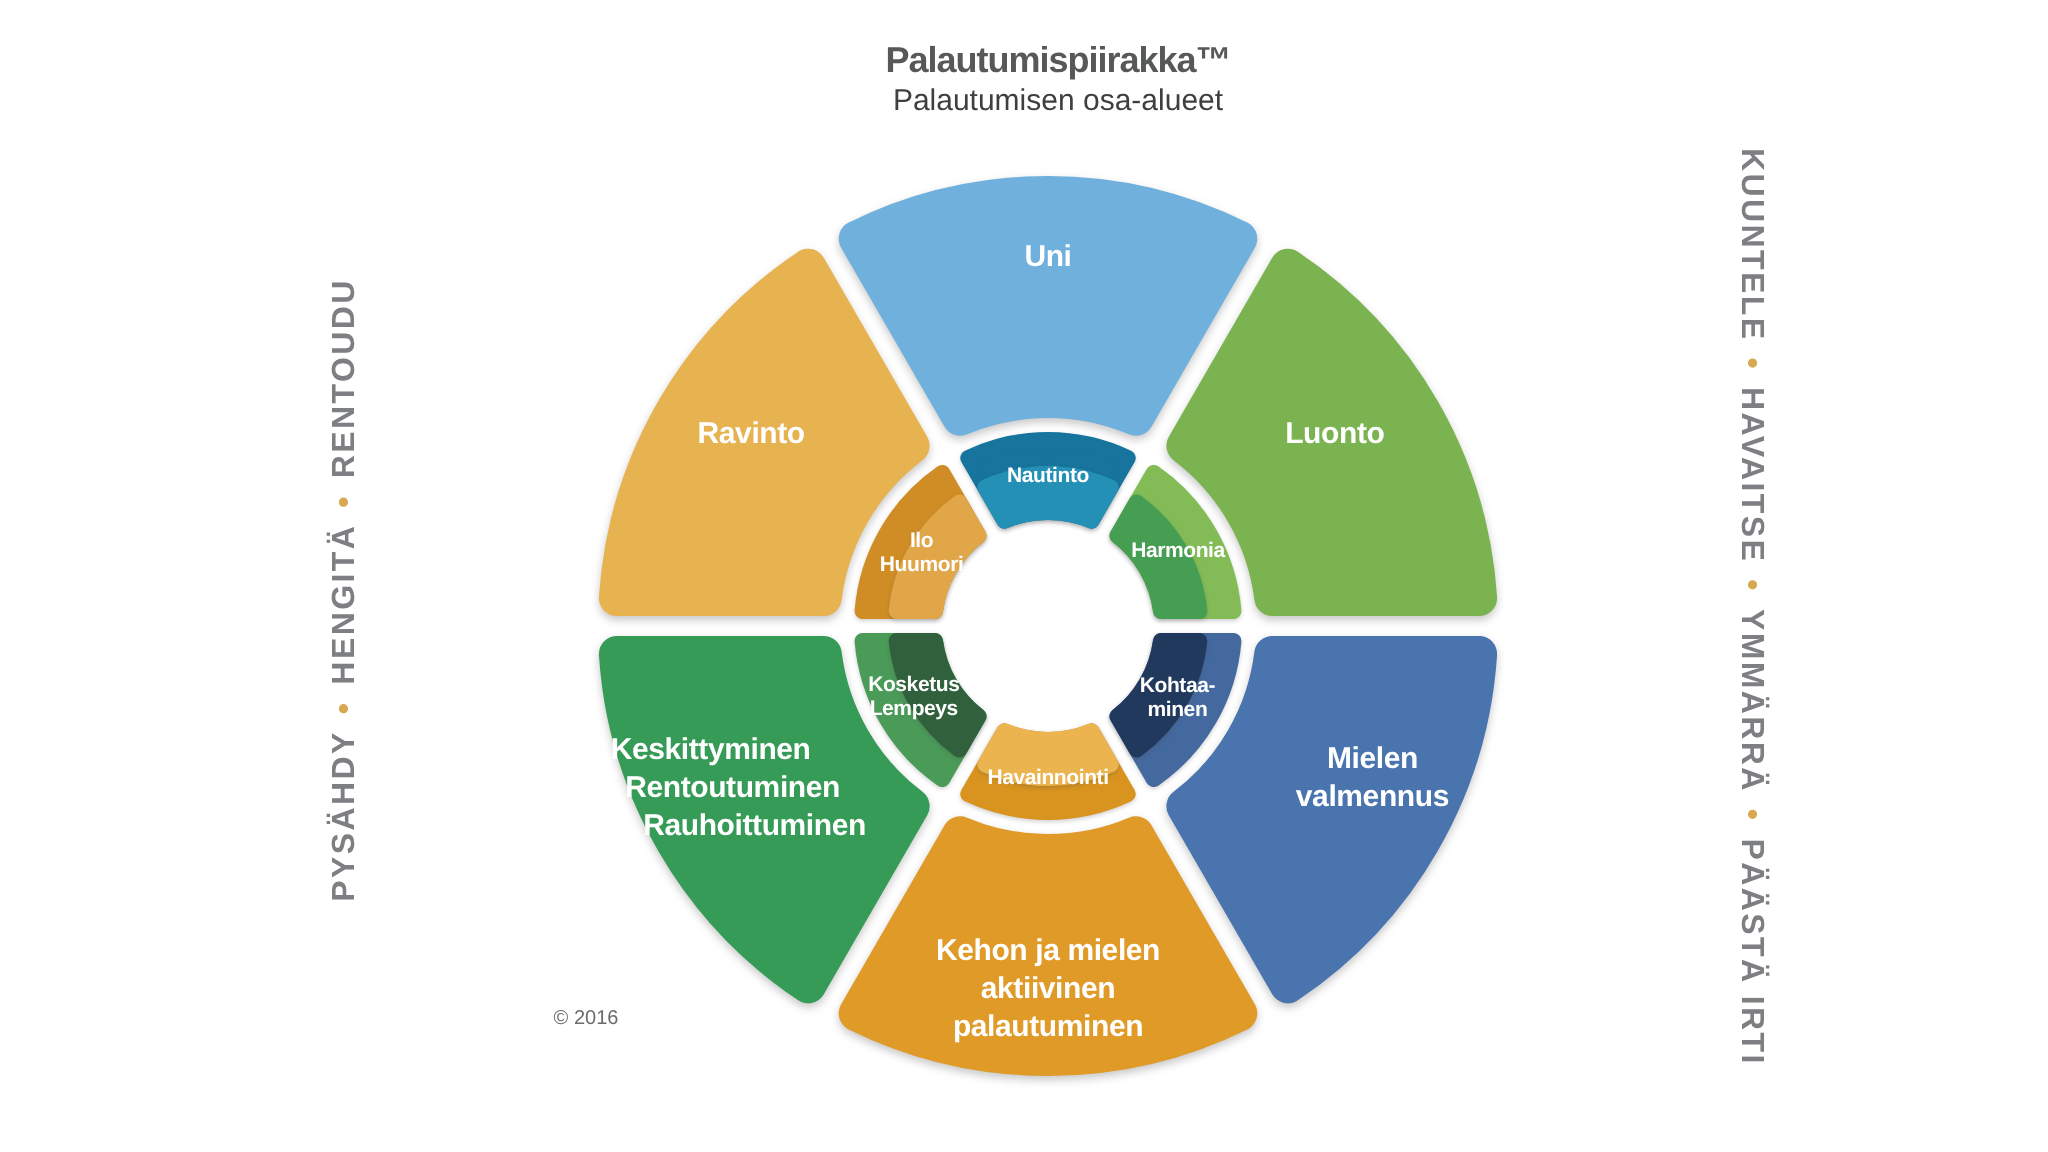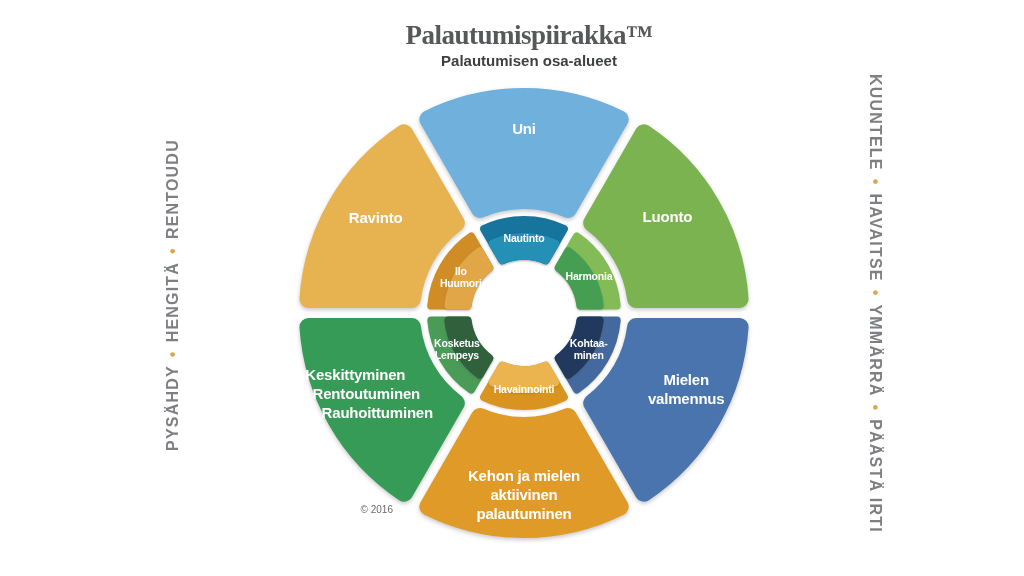--- a/index.html
+++ b/index.html
@@ -3,44 +3,43 @@
 <meta charset="utf-8">
 <style>
   html,body{margin:0;padding:0;background:#fff;}
   .stage{
     position:relative;width:1024px;height:576px;overflow:hidden;
     background:var(--bg,#fff);
     font-family:"Liberation Sans",sans-serif;
   }
   .title-block{position:absolute;left:34px;right:0;top:20px;text-align:center;}
   .title-block h1{
-    margin:0;font-size:27px;font-weight:bold;letter-spacing:-0.5px;
+    margin:0;font-size:18px;font-weight:bold;letter-spacing:-0.5px;
     color:var(--title,#57585a);
-    font-family:Liberation Serif, serif;
   }
   .title-block .subtitle{
-    margin-top:1px;font-size:15px;font-weight:bold;
+    margin-top:1px;font-size:15px;font-weight:normal;
     color:var(--subtitle,#3e3f41);
   }
   .rail{
     position:absolute;font-weight:bold;font-size:16px;letter-spacing:1.2px;
     white-space:nowrap;text-align:center;color:var(--rail,#7d7f82);
   }
   .rail .dot{margin:0 8px;color:var(--dot,#d7a84f);}
   .rail-left{width:420px;height:26px;left:-33px;top:282px;transform:rotate(-90deg);}
   .rail-right{width:440px;height:26px;left:651px;top:281px;transform:rotate(90deg);}
   .wheel-svg{position:absolute;left:0;top:0;width:1024px;height:576px;}
   .wheel-svg .outer-ring path{filter:drop-shadow(0 2px 2px rgba(70,70,70,0.30));}
   .wheel-svg .inner-ring path{filter:drop-shadow(0 1px 1px rgba(70,70,70,0.25));}
   .wheel-svg text{
     font-family:"Liberation Sans",sans-serif;font-weight:bold;
     dominant-baseline:central;
   }
   .copyright{
-    position:absolute;left:193px;top:503px;width:200px;text-align:right;
+    position:absolute;left:193px;top:503px;width:200px;text-align:center;
     font-size:10px;line-height:13px;color:var(--copy,#6a6b6d);
   }
 </style>
 </head>
 <body>
 
 <div class="stage">
 
   <header class="title-block">
     <h1>Palautumispiirakka™</h1>

